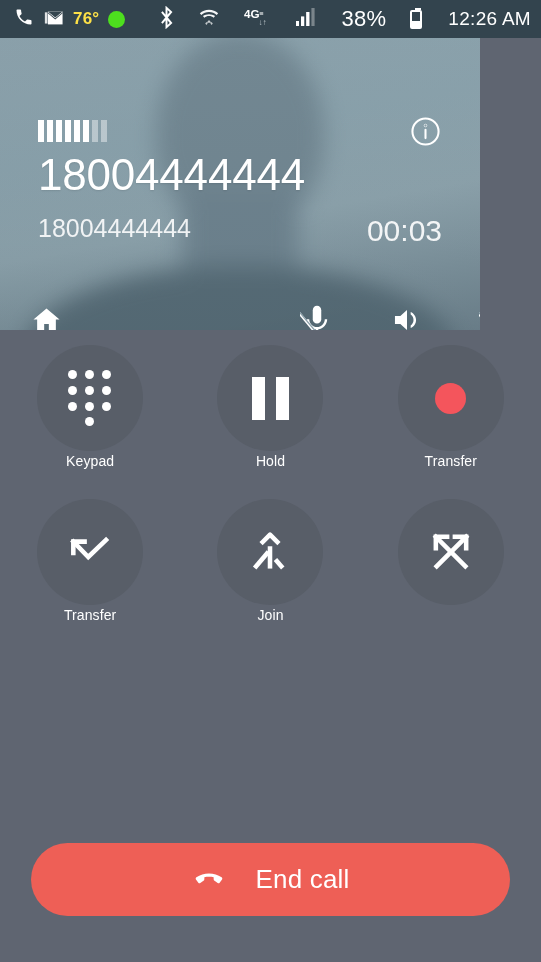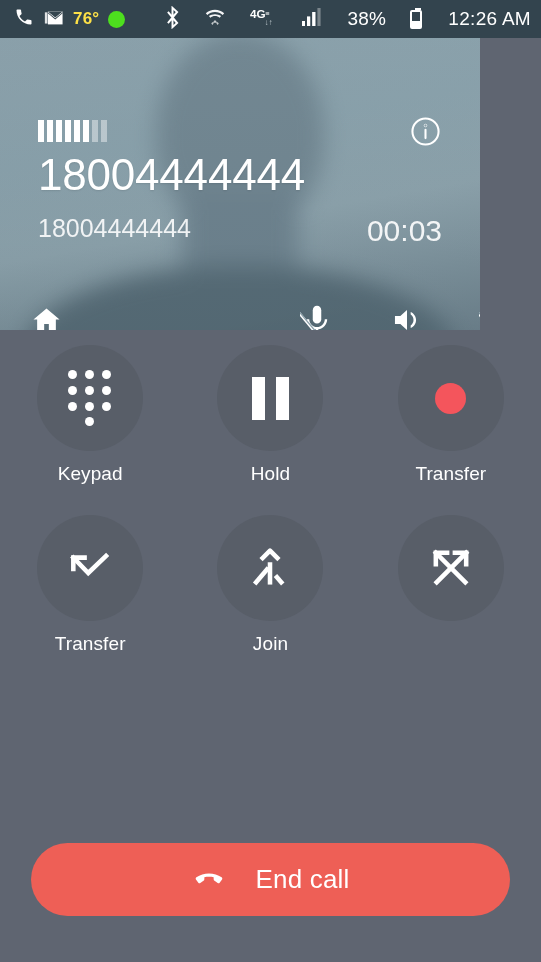--- a/index.html
+++ b/index.html
@@ -17,21 +17,21 @@
     position:absolute; top:0; left:0; width:541px; height:38px;
     background:#33444e;
     display:flex; align-items:center;
     padding:0 10px 0 14px;
     color:#ffffff;
   }
   .sb-left{ display:flex; align-items:center; gap:9px; flex:0 0 auto; }
   .sb-right{ display:flex; align-items:center; gap:24px; margin-left:auto; }
   .sb-temp{ color:#fde047; font-size:17px; font-weight:600; letter-spacing:.2px;}
   .dot-green{ width:17px; height:17px; border-radius:50%; background:#4ddf1e; }
-  .sb-pct{ font-size:19px; letter-spacing:.3px; }
+  .sb-pct{ font-size:22px; letter-spacing:.3px; }
   .sb-time{ font-size:19px; letter-spacing:.3px; margin-left:2px; }
   .batt{
     width:12px;height:19px;border:2px solid #ffffff;border-radius:2px;position:relative;
     background:linear-gradient(to top,#ffffff 38%, rgba(255,255,255,0) 38%);
   }
   .batt:before{content:"";position:absolute;top:-4px;left:3px;width:6px;height:2px;background:#fff;}
 
   
   #call-header{
     position:absolute; top:38px; left:0; width:480px; height:292px;
@@ -92,21 +92,21 @@
     position:absolute; top:345px; left:0; width:541px;
     display:grid; grid-template-columns:repeat(3,1fr); row-gap:30px;
   }
   .action-cell{ display:flex; flex-direction:column; align-items:center; }
   .action-circle{
     width:106px; height:106px; border-radius:50%;
     background:#585e68;
     display:flex; align-items:center; justify-content:center;
   }
   .action-label{
-    margin-top:12px; color:#ffffff; font-size:19px; font-weight:400; letter-spacing:.1px;
+    margin-top:2px; color:#ffffff; font-size:14px; font-weight:400; letter-spacing:.1px;
   }
 
   
   .keypad-ico{ position:relative; width:44px; height:56px; }
   .keypad-ico b{ position:absolute; width:9px; height:9px; border-radius:50%; background:#fff; display:block; }
 
   
   .pause-ico{ display:flex; gap:11px; }
   .pause-ico b{ display:block; width:13px; height:43px; background:#fff; }
 

